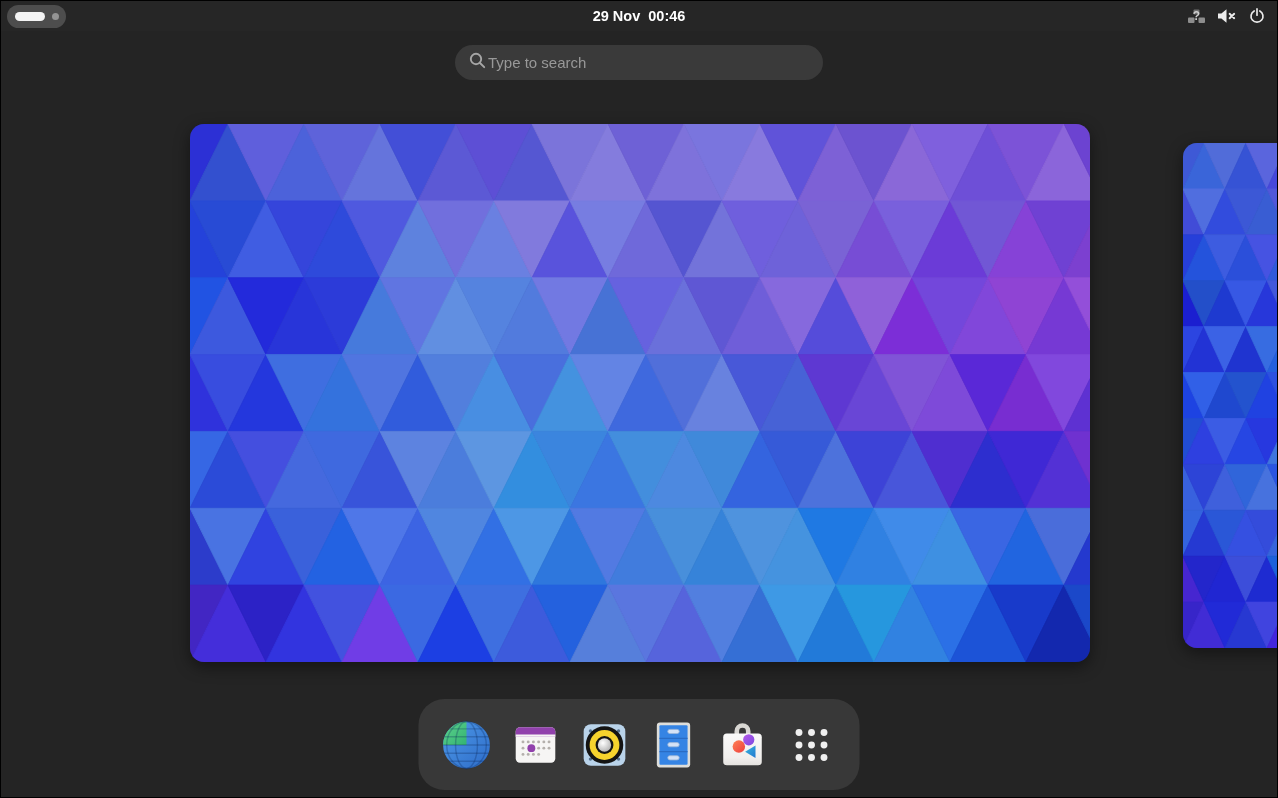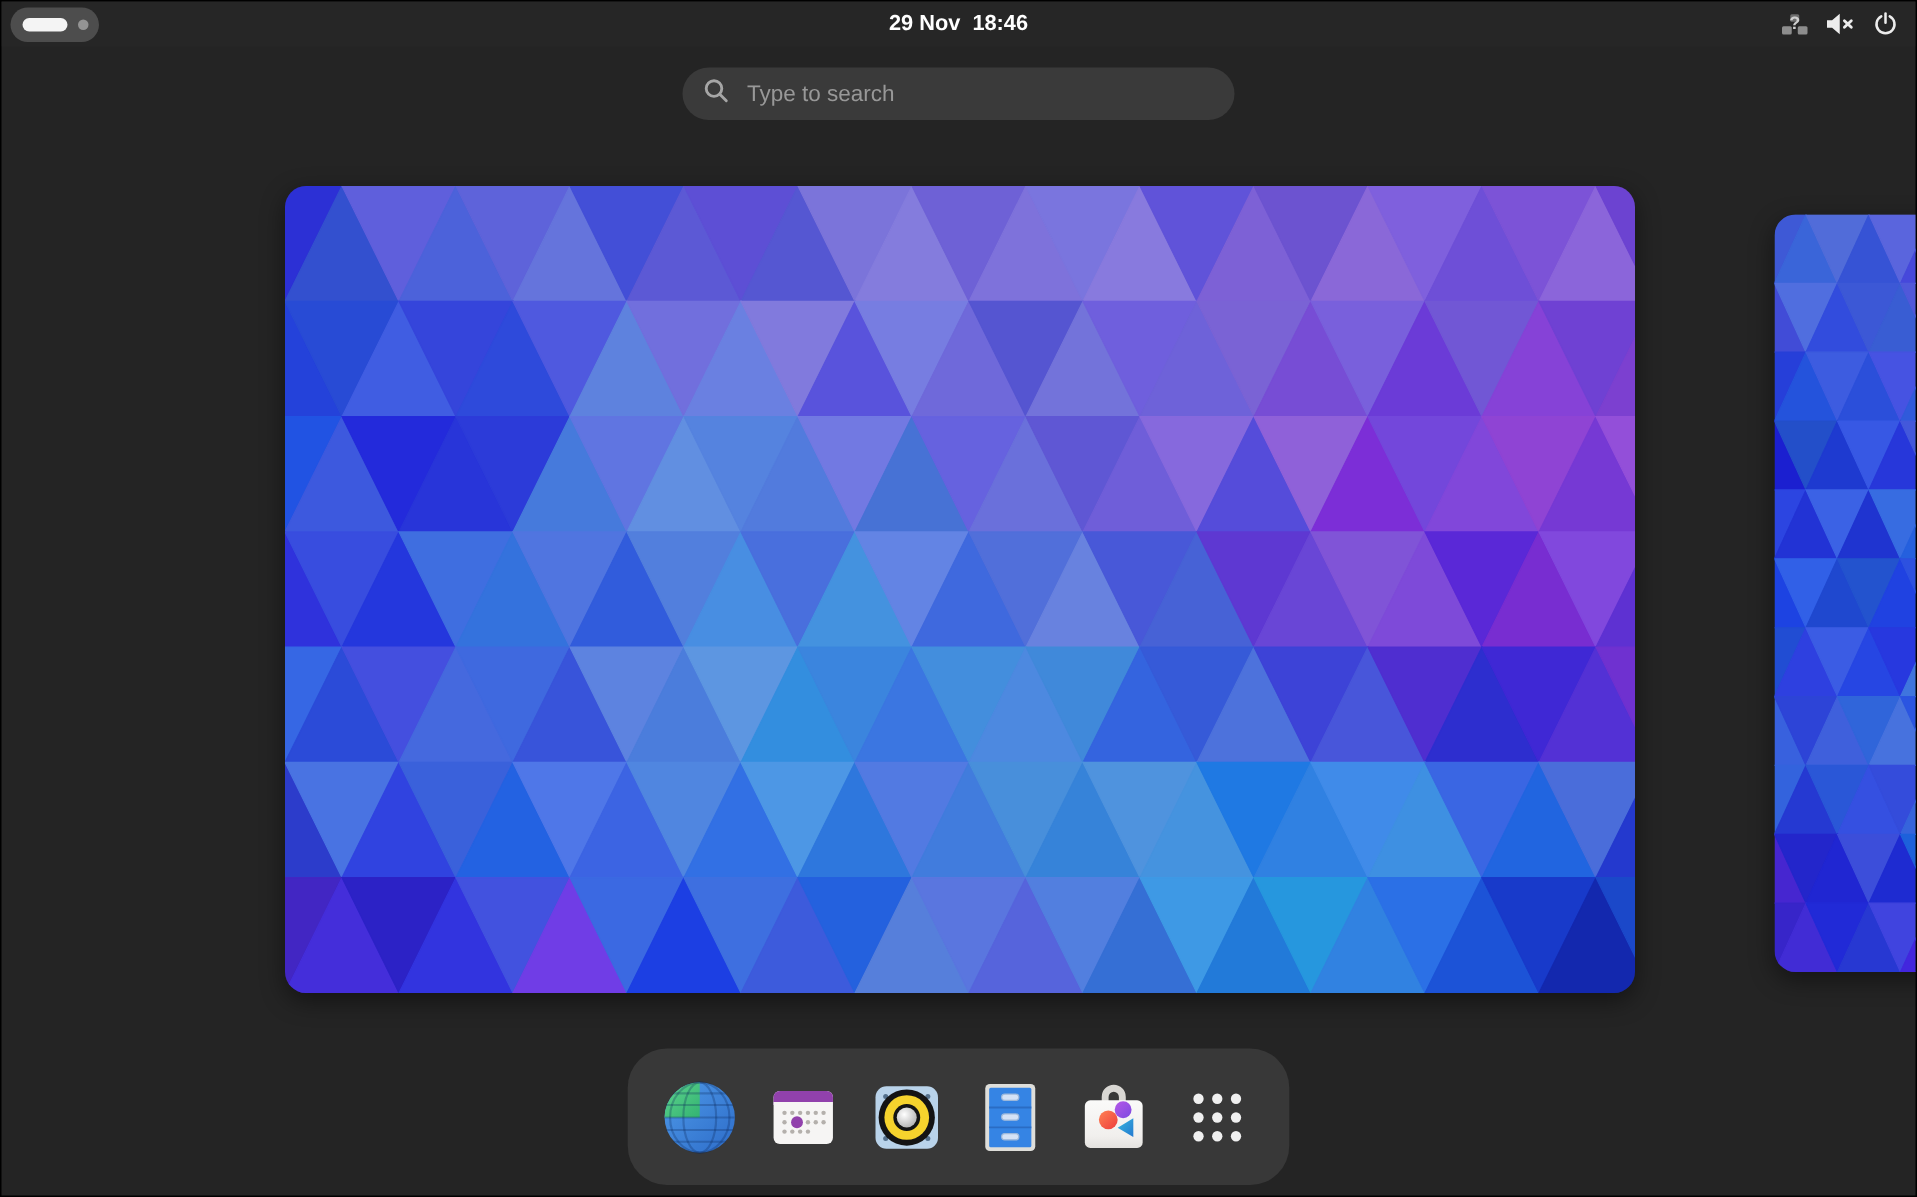--- a/index.html
+++ b/index.html
@@ -39,21 +39,21 @@
     position:absolute; right:10px; top:0; height:30px;
     display:flex; align-items:center; gap:10px;
   }
   .status-area svg { display:block; }
 
   
   .search-entry {
     position:absolute; top:44px; left:50%; transform:translateX(-50%);
     width:368px; height:35px; border-radius:18px;
     background:#3a3a3a;
-    display:flex; align-items:center; padding:0 14px; gap:12px;
+    display:flex; align-items:center; padding:0 14px; gap:2px;
   }
   .search-entry input {
     flex:1; background:transparent; border:none; outline:none;
     color:#e6e6e6; font-size:15px; font-family:"Liberation Sans", sans-serif;
   }
   .search-entry input::placeholder { color:#989898; opacity:1; }
 
   
   .workspace-main {
     position:absolute; left:189px; top:123px; width:900px; height:538px;
@@ -85,21 +85,21 @@
 </head>
 <body>
 
 <div class="topbar">
 
   <div class="ws-pill">
     <div class="active"></div>
     <div class="dot"></div>
   </div>
 
-  <div class="clock">29 Nov  18:46</div>
+  <div class="clock">29 Nov  00:46</div>
 
   <div class="status-area">
     <span>
       <svg width="19" height="19" viewBox="0 0 19 19">
         <rect x="6.5" y="2.5" width="6" height="5" rx="1" fill="#6e6e6e"></rect>
         <rect x="1" y="10.5" width="6.5" height="5.5" rx="1" fill="#8d8d8d"></rect>
         <rect x="11.5" y="10.5" width="6.5" height="5.5" rx="1" fill="#8d8d8d"></rect>
         <text x="9.5" y="12.5" font-size="12" font-weight="bold" fill="#cfcfcf" text-anchor="middle" font-family="Liberation Sans, sans-serif">?</text>
       </svg>
     </span>

